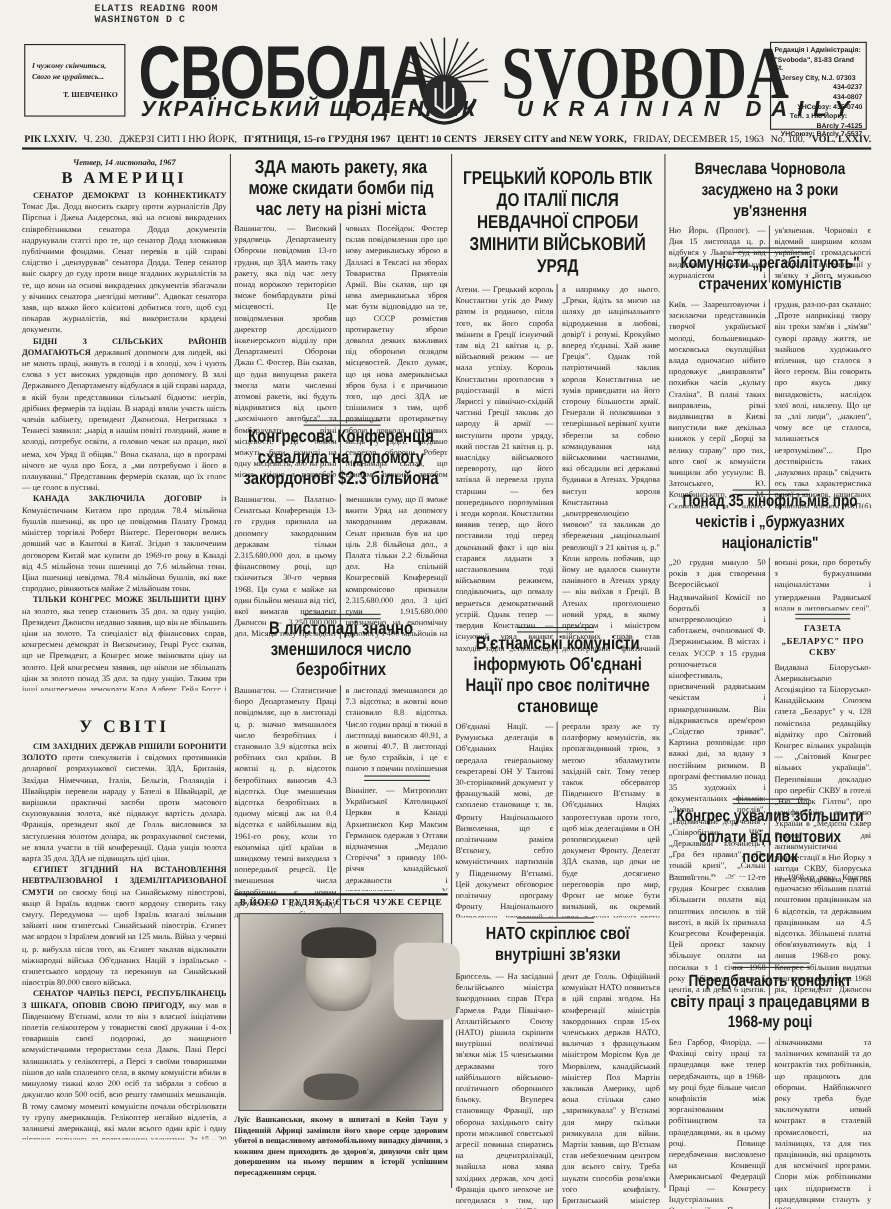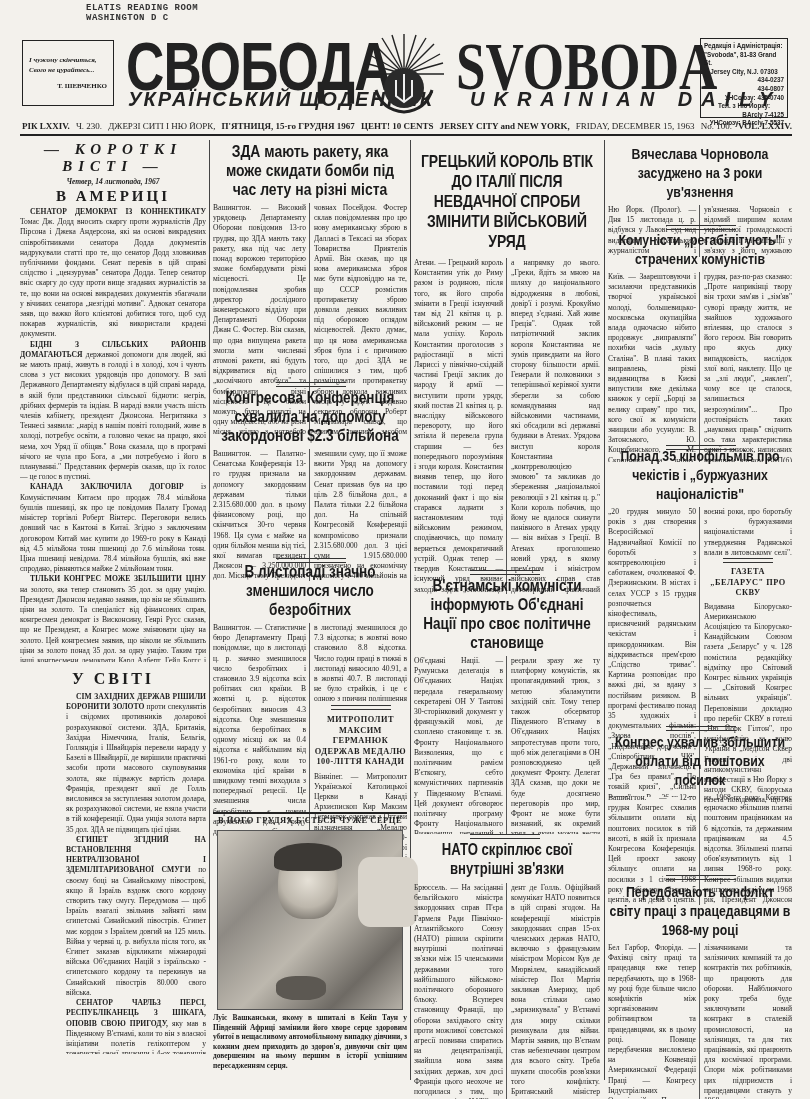--- a/index.html
+++ b/index.html
@@ -104,32 +104,31 @@
   <span style="font-weight:normal">No. 100.</span>
   <span>VOL. LXXIV.</span>
 </div>
 <div class="abs rule" style="left:20px;top:134px;width:772px;height:2px;"></div>
 
 <div class="abs vrule" style="left:209px;top:140px;height:800px;"></div>
 <div class="abs vrule" style="left:410px;top:140px;height:940px;"></div>
 <div class="abs vrule" style="left:604px;top:140px;height:940px;"></div>
 
 <div class="abs" style="left:20px;top:141px;width:186px;">
-  <div class="deco" style="font-size:15px;">— КОРОТКІ ВІСТІ —</div>
   <div style="text-align:center;font-size:7.5px;font-style:italic;font-weight:bold;margin-top:2px;">Четвер, 14 листопада, 1967</div>
   <div class="head-serif" style="font-size:15px;margin-top:2px;">В АМЕРИЦІ</div>
   <div class="col-text" style="height:455px;margin-top:2px;">
     <p style="margin:0;text-indent:10px;"><span class="lead">СЕНАТОР ДЕМОКРАТ ІЗ КОННЕКТИКАТУ</span> <span>Томас Дж. Додд вносить скаргу проти журналістів Дру Пірсона і Джека Андерсона, які на основі викрадених співробітниками сенатора Додда документів надрукували статті про те, що сенатор Додд зловживав публічними фондами. Сенат перевів в цій справі слідство і „цензурував" сенатора Додда. Тепер сенатор вніс скаргу до суду проти вище згаданих журналістів за те, що вони на основі викрадених документів збагачали у вічиних сенатора „незгідні мотиви". Адвокат сенатора заяв, що важко його клієнтові добитися того, щоб суд покарав журналістів, які використали крадені документи.</span></p>
     <p style="margin:0;text-indent:10px;"><span class="lead">БІДНІ З СІЛЬСЬКИХ РАЙОНІВ ДОМАГАЮТЬСЯ</span> <span>державної допомоги для людей, які не мають праці, живуть в голоді і в холоді, хоч і чують слова з уст високих урядовців про допомогу. В залі Державного Департаменту відбулася в цій справі нарада, в якій були представники сільської бідноти: негрів, дрібних фермерів та індіан. В нараді взяли участь шість членів кабінету, президент Джонсона. Негритянка з Теннесі заявила: „нарід в нашім повіті голодний, живе в холоді, потребує освіти, а головно чекає на працю, якої нема, хоч Уряд її обіцяв." Вона сказала, що в програмі нічого не чула про Бога, а „ми потребуємо і його в плануванні." Представник фермерів сказав, що їх голос — це голос в пустині.</span></p>
     <p style="margin:0;text-indent:10px;"><span class="lead">КАНАДА ЗАКЛЮЧИЛА ДОГОВІР</span> <span>із Комуністичним Китаєм про продаж 78.4 мільйона бушлів пшениці, як про це повідомив Палату Громад міністер торгівлі Роберт Вінтерс. Переговори велись довший час в Кантоні в Китаї. Згідно з заключеним договором Китай має купити до 1969-го року в Канаді від 4.5 мільйона тонн пшениці до 7.6 мільйона тонн. Ціна пшениці невідома. 78.4 мільйона бушлів, які вже спродано, рівняються майже 2 мільйонам тонн.</span></p>
     <p style="margin:0;text-indent:10px;"><span class="lead">ТІЛЬКИ КОНГРЕС МОЖЕ ЗБІЛЬШИТИ ЦІНУ</span> <span>на золото, яка тепер становить 35 дол. за одну унцію. Президент Джонсон недавно заявив, що він не збільшить ціни на золото. Та спеціаліст від фінансових справ, конгресмен демократ із Висконсину, Генрі Русс сказав, що не Президент, а Конгрес може змінювати ціну на золото. Цей конгресмен заявив, що ніколи не збільшать ціни за золото понад 35 дол. за одну унцію. Таким три інші конгресмени демократи Карл Алберт, Гейл Боггс і Вілбур Д. Міллс заявили, що ЗДА не будуть нагороджувати спекулянтів, які купують золото, та не будуть збільшувати ціни на золото. Спекулянти купували золото у зв'язку з девальвацією англійського фунта.</span></p>
 
   </div>
-  <div class="head-serif" style="font-size:16px;margin-top:8px;">У СВІТІ</div>
-  <div class="col-text" style="height:362px;margin-top:4px;margin-left:46px;">
+  <div class="head-serif" style="font-size:16px;margin-top:24px;">У СВІТІ</div>
+  <div class="col-text" style="height:362px;margin-top:4px;">
     <p style="margin:0;text-indent:10px;"><span class="lead">СІМ ЗАХІДНИХ ДЕРЖАВ РІШИЛИ БОРОНИТИ ЗОЛОТО</span> <span>проти спекулянтів і свідомих противників доларової розрахункової системи. ЗДА, Британія, Західна Німеччина, Італія, Бельгія, Голляндія і Швайцарія перевели нараду у Базелі в Швайцарії, де вирішили практичні засоби проти масового скуповування золота, яке підважує вартість долара. Франція, президент якої де Голль висловився за заступлення золотом долара, як розрахункової системи, не взяла участи в тій конференції. Одна унція золота варта 35 дол. ЗДА не підвищать цієї ціни.</span></p>
     <p style="margin:0;text-indent:10px;"><span class="lead">ЄГИПЕТ ЗГІДНИЙ НА ВСТАНОВЛЕННЯ НЕВТРАЛІЗОВАНОЇ І ЗДЕМІЛІТАРИЗОВАНОЇ СМУГИ</span> <span>по своєму боці на Синайському півострові, якщо й Ізраїль вздовж свого кордону створить таку смугу. Передумова — щоб Ізраїль взагалі звільнив зайняті ним єгипетські Синайський півострів. Єгипет має кордон з Ізраїлем довгий на 125 миль. Війна у червні ц. р. вибухла після того, як Єгипет заказав відкликати міжнародні війська Об'єднаних Націй з ізраїльсько - єгипетського кордону та перекинув на Синайський півострів 80.000 свого війська.</span></p>
     <p style="margin:0;text-indent:10px;"><span class="lead">СЕНАТОР ЧАРЛЬЗ ПЕРСІ, РЕСПУБЛІКАНЕЦЬ З ШІКАГА, ОПОВІВ СВОЮ ПРИГОДУ,</span> <span>яку мав в Південному В'єтнамі, коли то він з власної ініціативи полетів гелікоптером у товаристві своєї дружини і 4-ох товаришів своєї подорожі, до знищеного комуністичними терористами села Дакок. Пані Персі залишилась у гелікоптері, а Персі з своїми товаришами пішов до наїв спаленого села, в якому комуністи вбили в минулому тижні коло 200 осіб та забрали з собою в джунглю коло 500 осіб, всю решту тамошніх мешканців. В тому самому моменті комуністи почали обстрілювати ту групу американців. Гелікоптер негайно відлетів, а залишені американці, які мали всього один кріс і одну пістолю, скрились за розваленими халупами. За 15 - 20 хвилин надлетіли американські гелікоптери, які забрали сенатора і його товаришів.</span></p>
 
   </div>
 </div>
 
 <div class="abs" style="left:213px;top:142px;width:194px;">
   <div class="head-sans" style="font-size:17px;line-height:19px;width:236px;margin-left:-21px;">ЗДА мають ракету, яка може скидати бомби під час лету на різні міста</div>
   <div style="display:flex;gap:4px;margin-top:4px;">
@@ -148,21 +147,20 @@
 </div>
 <div class="abs sep" style="left:276px;top:558px;width:70px;"></div>
 
 <div class="abs" style="left:213px;top:562px;width:194px;">
   <div class="head-sans" style="font-size:16.5px;line-height:19px;width:236px;margin-left:-21px;">В листопаді значно зменшилося число безробітних</div>
   <div style="display:flex;gap:4px;margin-top:4px;">
     <div class="col-text" style="width:95px;height:214px;border-right:1px solid #555;padding-right:3px;">Вашингтон. — Статистичне бюро Департаменту Праці повідомляє, що в листопаді ц. р. значно зменшилося число безробітних і становило 3.9 відсотка всіх робітних сил країни. В жовтні ц. р. відсоток безробітних виносив 4.3 відсотка. Оце зменшення відсотка безробітних в одному місяці аж на 0.4 відсотка є найбільшим від 1961-го року, коли то економіка цієї країни в швидкому темпі виходила з попередньої рецесії. Це зменшення числа безробітних є новим аргументом для Уряду домагатися збільшення податків, щоб стримати загрозливий ріст економіки та спинити інфляцію. Ось головні пункти звіту Статистичного бюра про стан затруднення. Число затруднених збільшилося в листопаді на 430.000 в порівнянні з жовтнем. Число нефармерських затруднених збільшилося на 480.000. Число безробітних між неграми</div>
     <div style="width:95px;">
       <div class="col-text" style="height:78px;">в листопаді зменшилося до 7.3 відсотка; в жовтні воно становило 8.8 відсотка. Число годин праці в тижні в листопаді виносило 40.91, а в жовтні 40.7. В листопаді не було страйків, і це є одною з причин поліпшення ситуації на ринку праці, — стверджує комісар від статистики Артур Б. Росс.</div>
       <div class="sep" style="width:60px;margin-top:4px;"></div>
-      <div style="font-weight:bold;font-size:8.3px;line-height:10.5px;text-align:center;margin-top:5px;letter-spacing:0.5px;">МИТРОПОЛИТ МАКСИМ ГЕРМАНЮК ОДЕРЖАВ МЕДАЛЮ 100-ЛІТТЯ КАНАДИ</div>
       <div class="col-text" style="height:96px;margin-top:4px;">Вінніпег. — Митрополит Української Католицької Церкви в Канаді Архиєпископ Кир Максим Германюк одержав з Оттави відзначення „Медалю Сторіччя" з приводу 100-річчя канадійської державности і незалежности. У супровідному листі сказано, що ця медаля є виявом признання за велику працю для канадійського народу.</div>
     </div>
   </div>
 </div>
 
 <div class="abs rule" style="left:213px;top:812px;width:194px;height:1.5px;"></div>
 <div class="abs" style="left:213px;top:815px;width:194px;">
   <div style="text-align:center;font-weight:bold;font-size:8.5px;letter-spacing:0.5px;">В ЙОГО ГРУДЯХ Б'ЄТЬСЯ ЧУЖЕ СЕРЦЕ</div>
   <div class="photo" style="position:relative;width:184px;height:178px;margin:5px auto 0;">
     <div class="pillow"></div>

